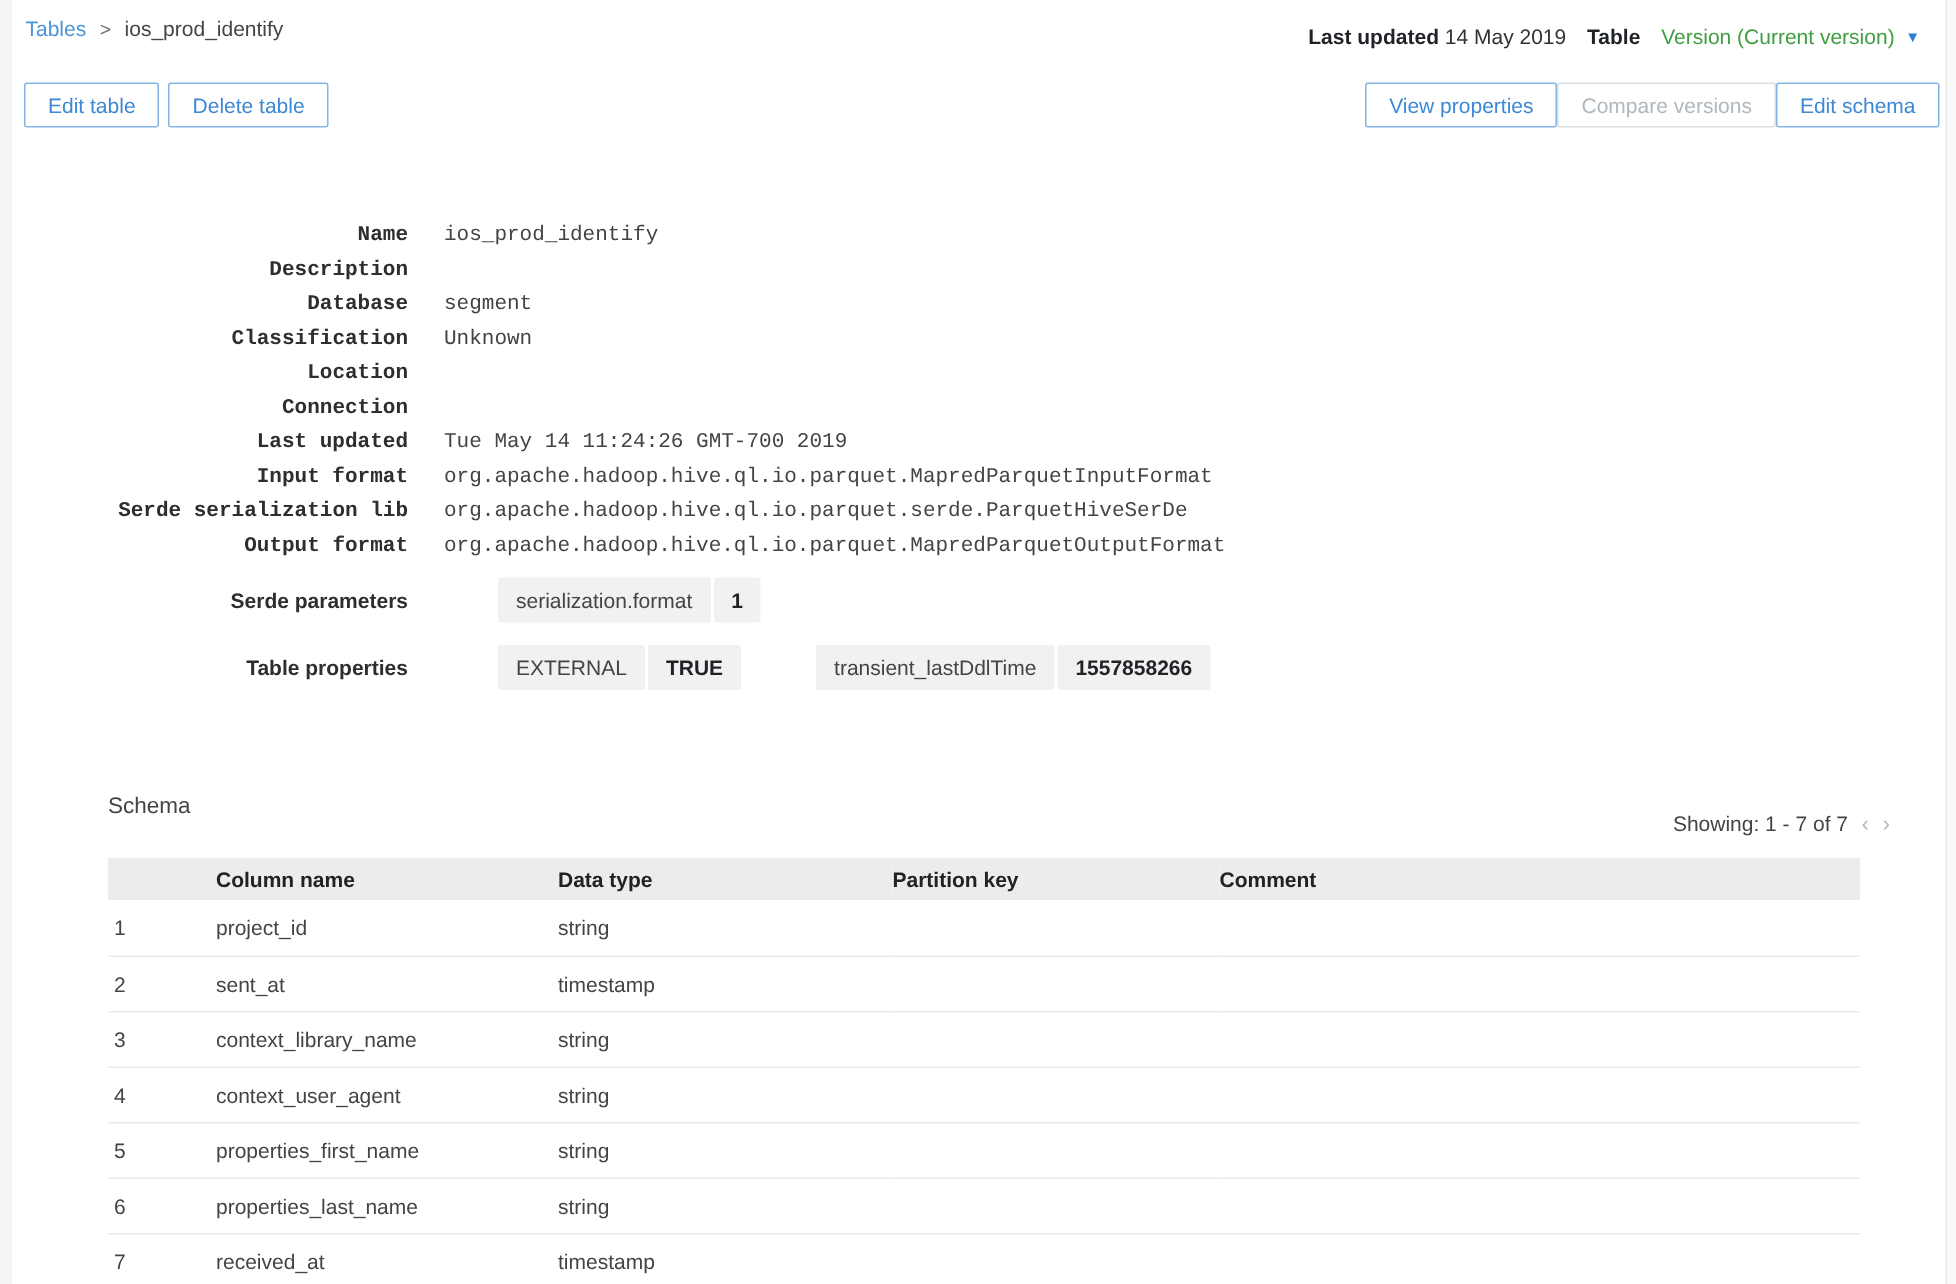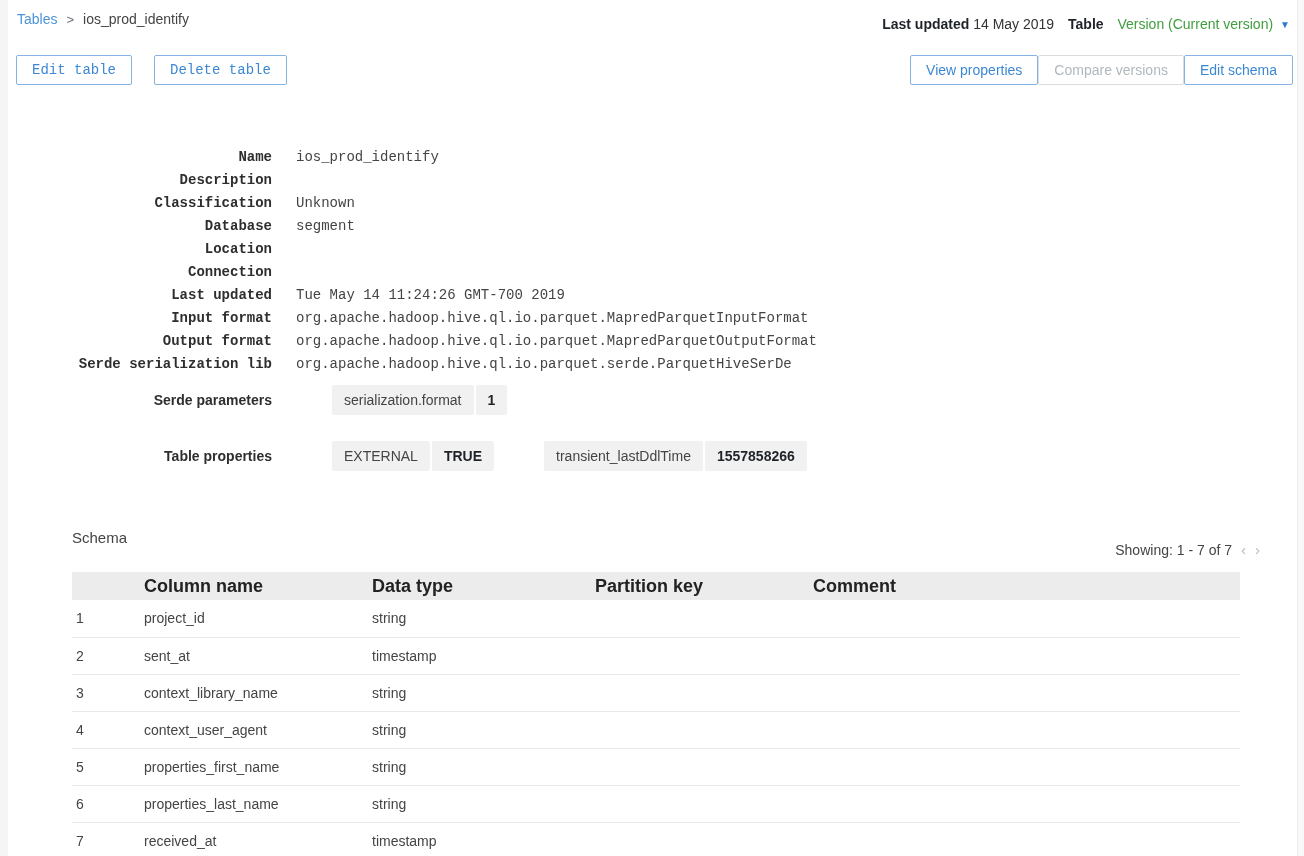--- a/index.html
+++ b/index.html
@@ -21,65 +21,65 @@
     background:#f9f9f9; border-left:1px solid #ececec;
   }
 
   
   .breadcrumb { position:absolute; left:17px; top:11px; font-size:14px; }
   .breadcrumb a { color:#4b94d8; text-decoration:none; cursor:pointer; }
   .crumb-sep { color:#687078; margin:0 9px; font-size:13px; }
   .crumb-current { color:#444; }
 
   
-  .header-meta { position:absolute; top:16px; right:14px; font-size:14px; color:#333; white-space:nowrap; }
+  .header-meta { position:absolute; top:16px; right:24px; font-size:14px; color:#333; white-space:nowrap; }
   .header-meta b { color:#1f2328; }
   .meta-gap { display:inline-block; width:10px; }
   .version-link { color:#3f9e3f; cursor:pointer; }
   .caret { color:#2a7fd4; font-size:10px; margin-left:7px; vertical-align:1px; }
 
   
-  .toolbar-left  { position:absolute; left:16px;  top:55px; display:flex; gap:22px;font-family:Liberation Mono, monospace; }
+  .toolbar-left  { position:absolute; left:16px;  top:55px; display:flex; gap:6px; }
   .toolbar-right { position:absolute; right:11px; top:55px; display:flex; }
   .btn {
     display:inline-block; background:#fff; border:1px solid #85b3e3; color:#3d88d4;
     font-size:14px; font-family:inherit; padding:6px 15px; border-radius:2px;
     cursor:pointer; line-height:16px; height:30px; white-space:nowrap;
   }
   .btn.disabled { border-color:#d9dde0; color:#b0b8bd; cursor:default; }
 
   
   .details { position:absolute; left:24px; top:146px; width:1000px; }
   .detail-row { display:flex; min-height:23px; line-height:23px;font-family:Liberation Mono, monospace; }
   .detail-label { width:248px; text-align:right; font-weight:bold; color:#2e2e2e; flex:none; }
   .detail-value { margin-left:24px; color:#444; }
   .detail-value.link { color:#56a0dc; cursor:pointer; }
 
   .chips-row { display:flex; align-items:center; }
   .chips-row.serde { margin-top:9px; }
-  .chips-row.props { margin-top:26px; }
+  .chips-row.props { margin-top:15px; }
   .chips-row .detail-label { line-height:30px; }
   .chips { margin-left:24px; display:flex; gap:14px; }
   .chip { display:inline-flex; gap:2px;padding-left:36px; }
   .chip-cell { background:#f1f1f1; padding:7px 12px; border-radius:2px; line-height:16px; }
   .chip-key { color:#444; }
   .chip-value { color:#1f2328; font-weight:bold; }
 
   
   .schema-title { position:absolute; left:72px; top:529px; font-size:15px; color:#444; }
   .showing { position:absolute; top:541px; right:44px; font-size:14px; color:#444; white-space:nowrap; }
   .pager-chevron { color:#b4babf; font-size:15px; margin-left:9px; cursor:default; }
 
   table.schema { position:absolute; left:72px; top:572px; width:1168px; border-collapse:collapse; table-layout:fixed; }
   table.schema col.c-idx  { width:72px; }
   table.schema col.c-name { width:228px; }
   table.schema col.c-type { width:223px; }
   table.schema col.c-part { width:218px; }
   table.schema thead tr { background:#ececec; height:28px; }
-  table.schema th { text-align:left; font-size:18px; font-weight:bold; color:#222; padding:0; }
+  table.schema th { text-align:left; font-size:14px; font-weight:bold; color:#222; padding:0; }
   table.schema th:first-child, table.schema td:first-child { padding-left:4px; }
   table.schema tbody tr { height:37px; border-bottom:1px solid #e9e9e9; }
   table.schema td { font-size:14px; color:#444; padding:0; overflow:hidden; white-space:nowrap; }
 </style>
 </head>
 <body>
 
 <div class="gutter-left"></div>
 <div class="edge-right"></div>
 
@@ -111,57 +111,57 @@
         <div class="detail-label">Name</div>
         <div class="detail-value">ios_prod_identify</div>
       </div>
 
       <div class="detail-row">
         <div class="detail-label">Description</div>
         <div class="detail-value"></div>
       </div>
 
       <div class="detail-row">
+        <div class="detail-label">Database</div>
+        <div class="detail-value">segment</div>
+      </div>
+
+      <div class="detail-row">
         <div class="detail-label">Classification</div>
         <div class="detail-value">Unknown</div>
       </div>
 
       <div class="detail-row">
-        <div class="detail-label">Database</div>
-        <div class="detail-value">segment</div>
-      </div>
-
-      <div class="detail-row">
         <div class="detail-label">Location</div>
       </div>
 
       <div class="detail-row">
         <div class="detail-label">Connection</div>
         <div class="detail-value"></div>
       </div>
 
 
       <div class="detail-row">
         <div class="detail-label">Last updated</div>
         <div class="detail-value">Tue May 14 11:24:26 GMT-700 2019</div>
       </div>
 
       <div class="detail-row">
         <div class="detail-label">Input format</div>
         <div class="detail-value">org.apache.hadoop.hive.ql.io.parquet.MapredParquetInputFormat</div>
       </div>
 
       <div class="detail-row">
+        <div class="detail-label">Serde serialization lib</div>
+        <div class="detail-value">org.apache.hadoop.hive.ql.io.parquet.serde.ParquetHiveSerDe</div>
+      </div>
+
+      <div class="detail-row">
         <div class="detail-label">Output format</div>
         <div class="detail-value">org.apache.hadoop.hive.ql.io.parquet.MapredParquetOutputFormat</div>
-      </div>
-
-      <div class="detail-row">
-        <div class="detail-label">Serde serialization lib</div>
-        <div class="detail-value">org.apache.hadoop.hive.ql.io.parquet.serde.ParquetHiveSerDe</div>
       </div>
     </div>
 
   <div class="chips-row serde">
     <div class="detail-label">Serde parameters</div>
     <div class="chips">
 
         <div class="chip">
           <span class="chip-cell chip-key">serialization.format</span>
           <span class="chip-cell chip-value">1</span>

